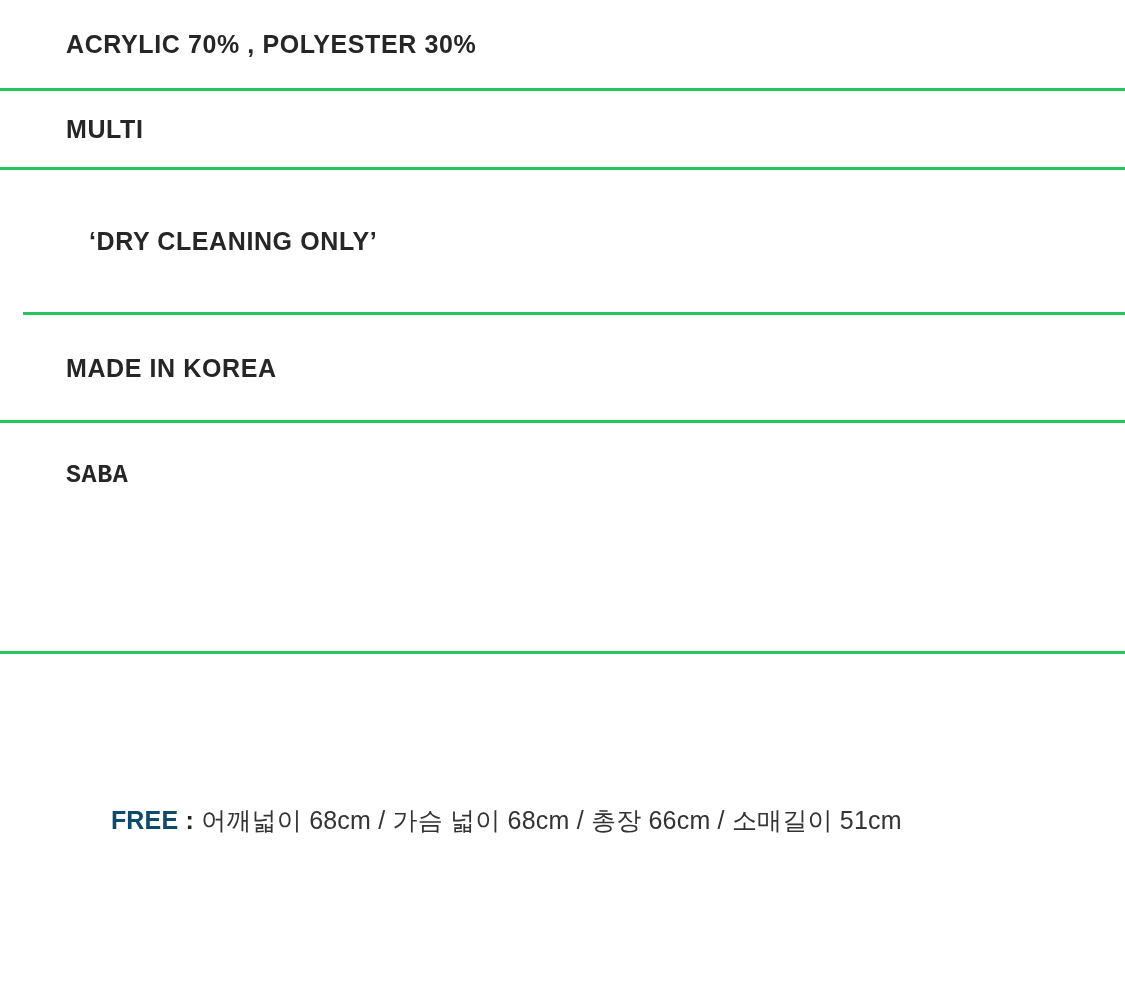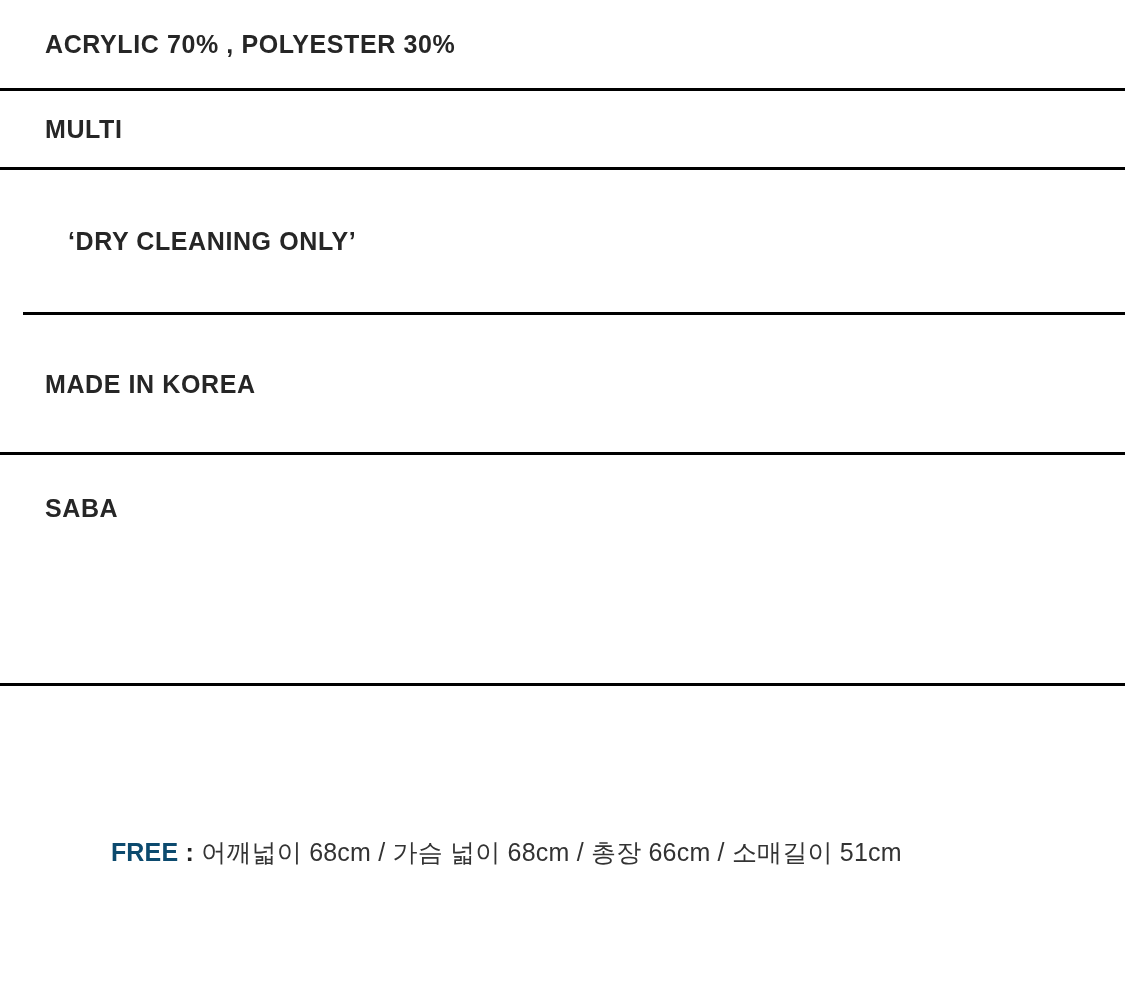--- a/index.html
+++ b/index.html
@@ -13,33 +13,34 @@
     height: 999px;
     background: #ffffff;
     font-family: "Liberation Sans", "DejaVu Sans", sans-serif;
     color: #262626;
     overflow: hidden;
   }
   .row {
     box-sizing: border-box;
     display: flex;
     align-items: center;
-    padding-left: 45px;
-    border-bottom: 3px solid #000000;
+    padding-left: 66px;
+    border-bottom: 3px solid #22c55e;
   }
   .row-fabric  { height: 91px; }
   .row-color   { height: 79px; }
   .row-care    { height: 145px; margin-left: 23px; }
-  .row-origin  { height: 140px; }
+  .row-origin  { height: 108px; }
   .row-model   {
     height: 231px;
     flex-direction: column;
     align-items: flex-start;
     justify-content: flex-start;
     padding-top: 40px;
+    font-family: Liberation Mono, monospace;
   }
   .cell {
     font-size: 25px;
     font-weight: bold;
     letter-spacing: 0.6px;
     white-space: pre-wrap;
     line-height: 26px;
   }
   .model-group {
     margin-top: 42px;

